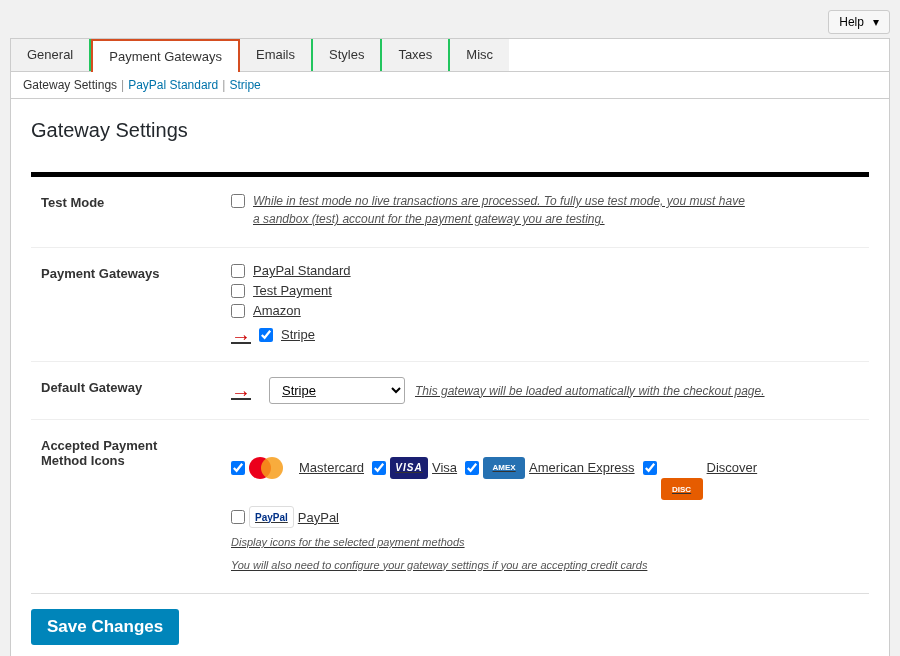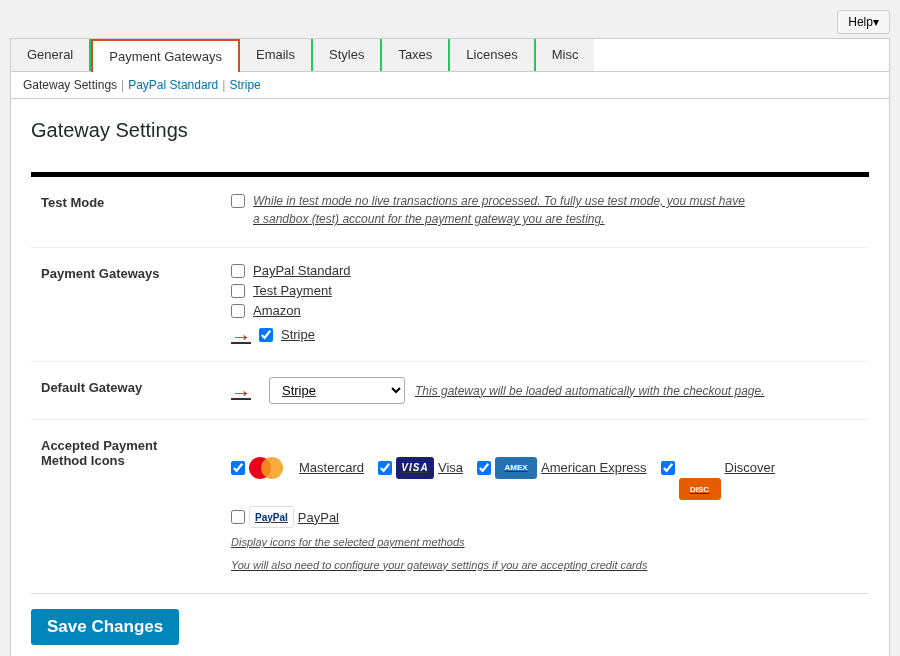--- a/index.html
+++ b/index.html
@@ -23,21 +23,21 @@
     }
     .help-btn {
       background: #f7f7f7;
       border: 1px solid #ccc;
       border-radius: 3px;
       padding: 4px 10px;
       font-size: 12px;
       cursor: pointer;
       display: flex;
       align-items: center;
-      gap: 0;
+      gap: 9px;
     }
     
     .tabs {
       display: flex;
       background: #fff;
       border: 1px solid #ccc;
       border-bottom: none;
       gap: 0;
     }
     .tab {
@@ -182,21 +182,21 @@
     }
     
     .payment-icons-container {
       display: flex;
       flex-direction: column;
       gap: 6px;
     }
     .payment-icons-row {
       display: flex;
       align-items: center;
-      gap: 14px;
+      gap: 8px;
       flex-wrap: wrap;
     }
     .payment-method-item {
       display: flex;
       align-items: center;
       gap: 4px;
       font-size: 13px;
     }
     .payment-method-item input[type="checkbox"] {
       width: 14px;
@@ -304,21 +304,20 @@
       <span>▾</span>
     </button>
   </div>
 
   <div class="tabs">
     <div class="tab">General</div>
     <div class="tab active">Payment Gateways</div>
     <div class="tab">Emails</div>
     <div class="tab">Styles</div>
     <div class="tab">Taxes</div>
-    <div class="tab">Licenses</div>
     <div class="tab">Misc</div>
   </div>
 
   <div class="breadcrumb-bar">
     <span>Gateway Settings</span>
     <span class="breadcrumb-sep">|</span>
     <a href="#">PayPal Standard</a>
     <span class="breadcrumb-sep">|</span>
     <a href="#">Stripe</a>
   </div>

